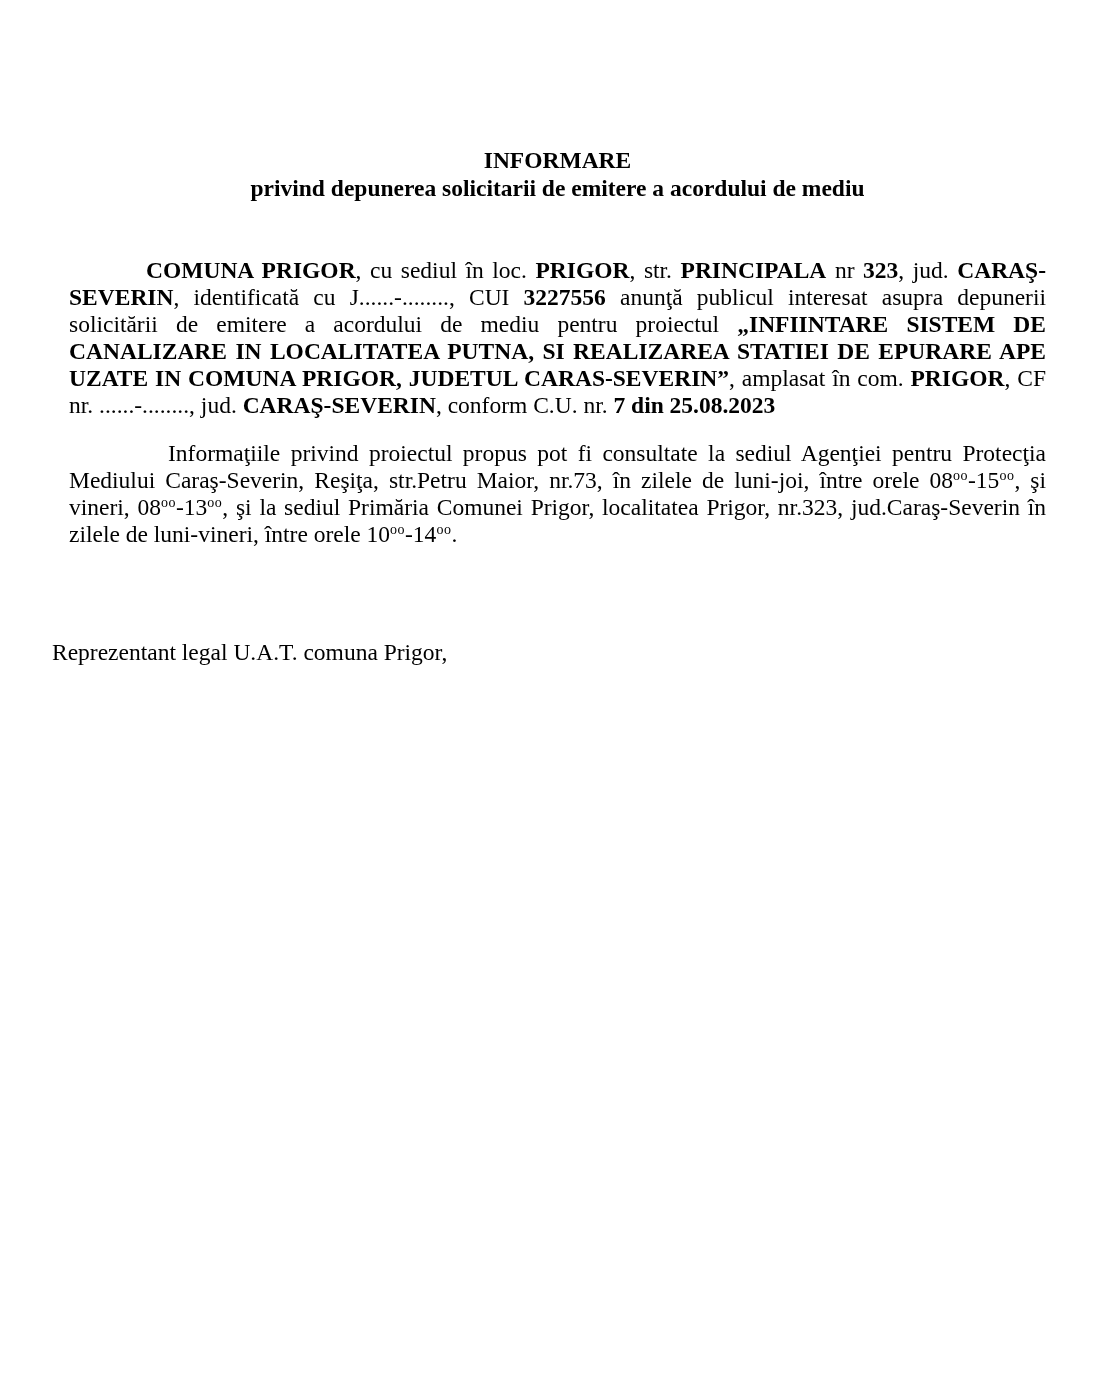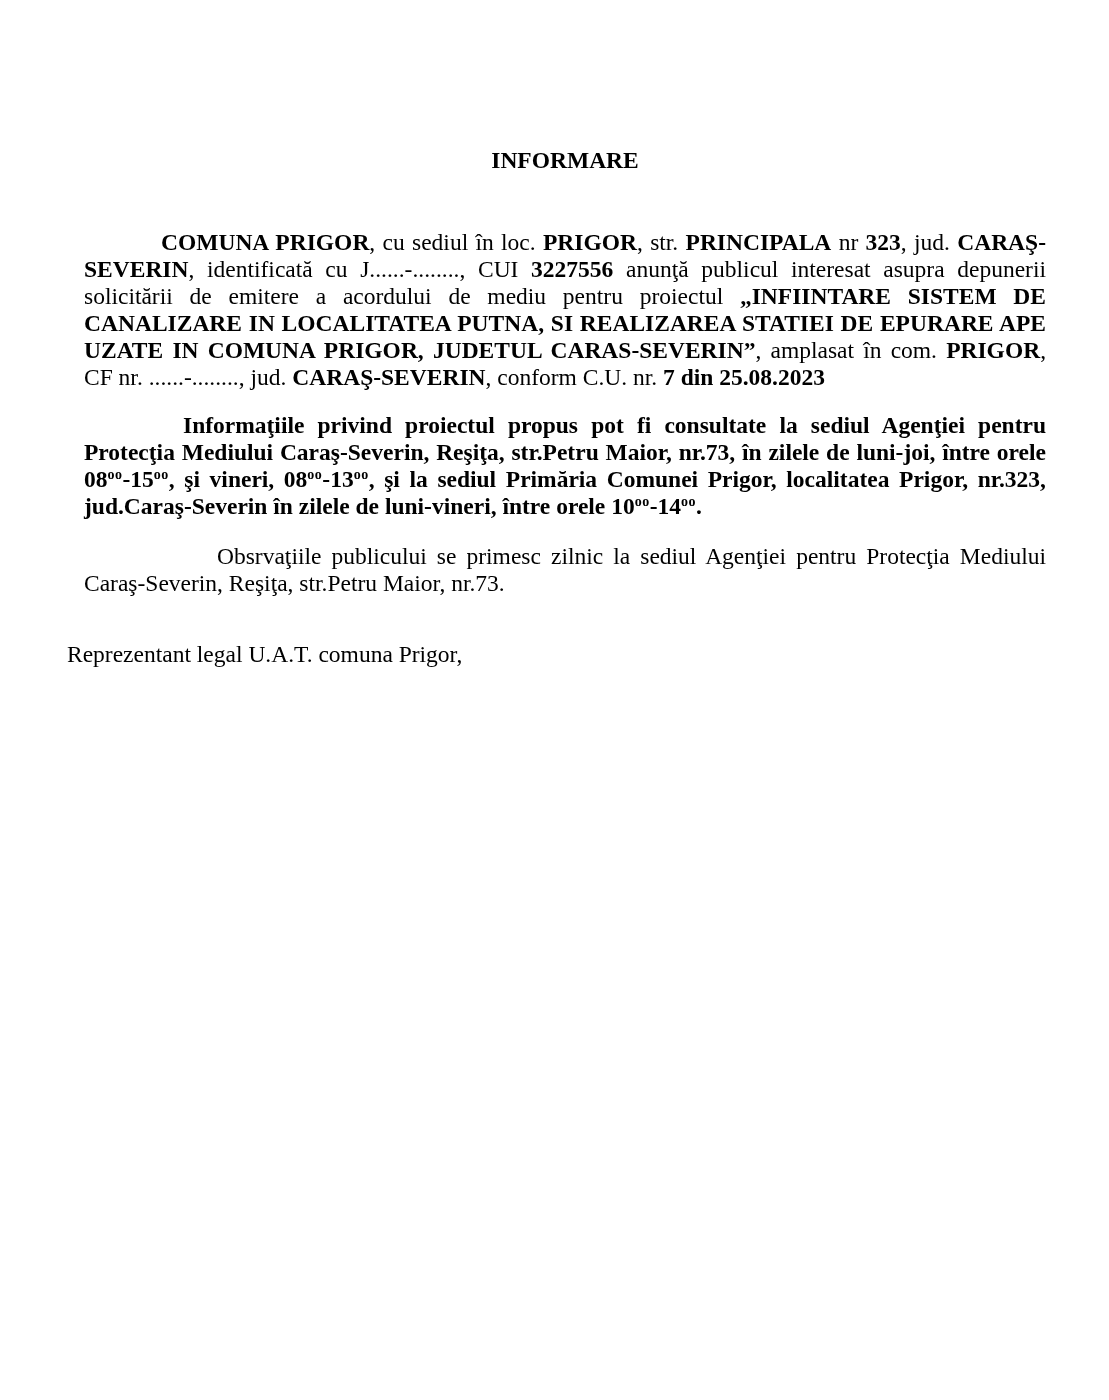--- a/index.html
+++ b/index.html
@@ -10,62 +10,62 @@
   .page {
     position: relative;
     width: 1109px;
     height: 1400px;
     background: #ffffff;
     color: #000000;
     font-family: "Liberation Serif", "DejaVu Serif", serif;
     font-size: 23.5px;
     line-height: 27px;
     box-sizing: border-box;
-    padding: 146px 46px 0 67px;
+    padding: 146px 46px 0 52px;
     overflow: hidden;
   }
   .title-line {
     font-weight: bold;
     text-align: center;
     line-height: 28px;
     margin: 0;
   }
   .para {
     margin: 17px;
     text-align: justify;
   }
   .para.p1 { margin-top: 55px; text-indent: 77px; }
-  .para.p2 { margin-top: 21px; text-indent: 99px; font-weight: bold; }
+  .para.p2 { margin-top: 21px; text-indent: 99px; }
   .para.p3 { margin-top: 23px; text-indent: 133px; }
   .b { font-weight: bold; }
   sup {
     font-size: 14px;
     line-height: 0;
     vertical-align: 8px;
     letter-spacing: 0.5px;
   }
   .sig {
-    margin-top: 44px;
+    margin-top: 91px;
   }
   .sig div {
     margin: 0;
     line-height: 27px;
   }
 </style>
 </head>
 <body>
 
 <div class="page">
 
   <div class="title-line">INFORMARE</div>
 
+  <div class="title-line">privind depunerea solicitarii de emitere a acordului de mediu</div>
 
   <p class="para p1"><span class="b">COMUNA PRIGOR</span><span>, cu sediul în loc. </span><span class="b">PRIGOR</span><span>, str. </span><span class="b">PRINCIPALA</span><span> nr </span><span class="b">323</span><span>, jud. </span><span class="b">CARAŞ-SEVERIN</span><span>, identificată cu J......-........, CUI </span><span class="b">3227556</span><span> anunţă publicul interesat asupra depunerii solicitării  de emitere a acordului de mediu pentru proiectul </span><span class="b">„INFIINTARE SISTEM DE CANALIZARE IN LOCALITATEA PUTNA, SI REALIZAREA STATIEI DE EPURARE APE UZATE IN COMUNA PRIGOR, JUDETUL CARAS-SEVERIN”</span><span>, amplasat în com. </span><span class="b">PRIGOR</span><span>, CF nr. ......-........, jud. </span><span class="b">CARAŞ-SEVERIN</span><span>, conform C.U. nr. </span><span class="b">7 din 25.08.2023</span></p>
 
   <p class="para p2"><span>Informaţiile privind proiectul propus pot fi consultate la sediul Agenţiei pentru Protecţia Mediului Caraş-Severin, Reşiţa, str.Petru Maior, nr.73, în zilele de luni-joi, între orele 08</span><sup>oo</sup><span>-15</span><sup>oo</sup><span>, şi vineri, 08</span><sup>oo</sup><span>-13</span><sup>oo</sup><span>, şi la sediul Primăria Comunei Prigor, localitatea Prigor, nr.323, jud.Caraş-Severin în zilele de luni-vineri, între orele 10</span><sup>oo</sup><span>-14</span><sup>oo</sup><span>.</span></p>
 
-  <p class="para p3"><span>Obsrvaţiile publicului se primesc zilnic la sediul Agenţiei pentru Protecţia Mediului Caraş-Severin, Reşiţa, str.Petru Maior, nr.73.</span></p>
 
   <div class="sig">
     <div>Reprezentant legal U.A.T. comuna Prigor,</div>
   </div>
 
 </div>
 
 </body></html>

